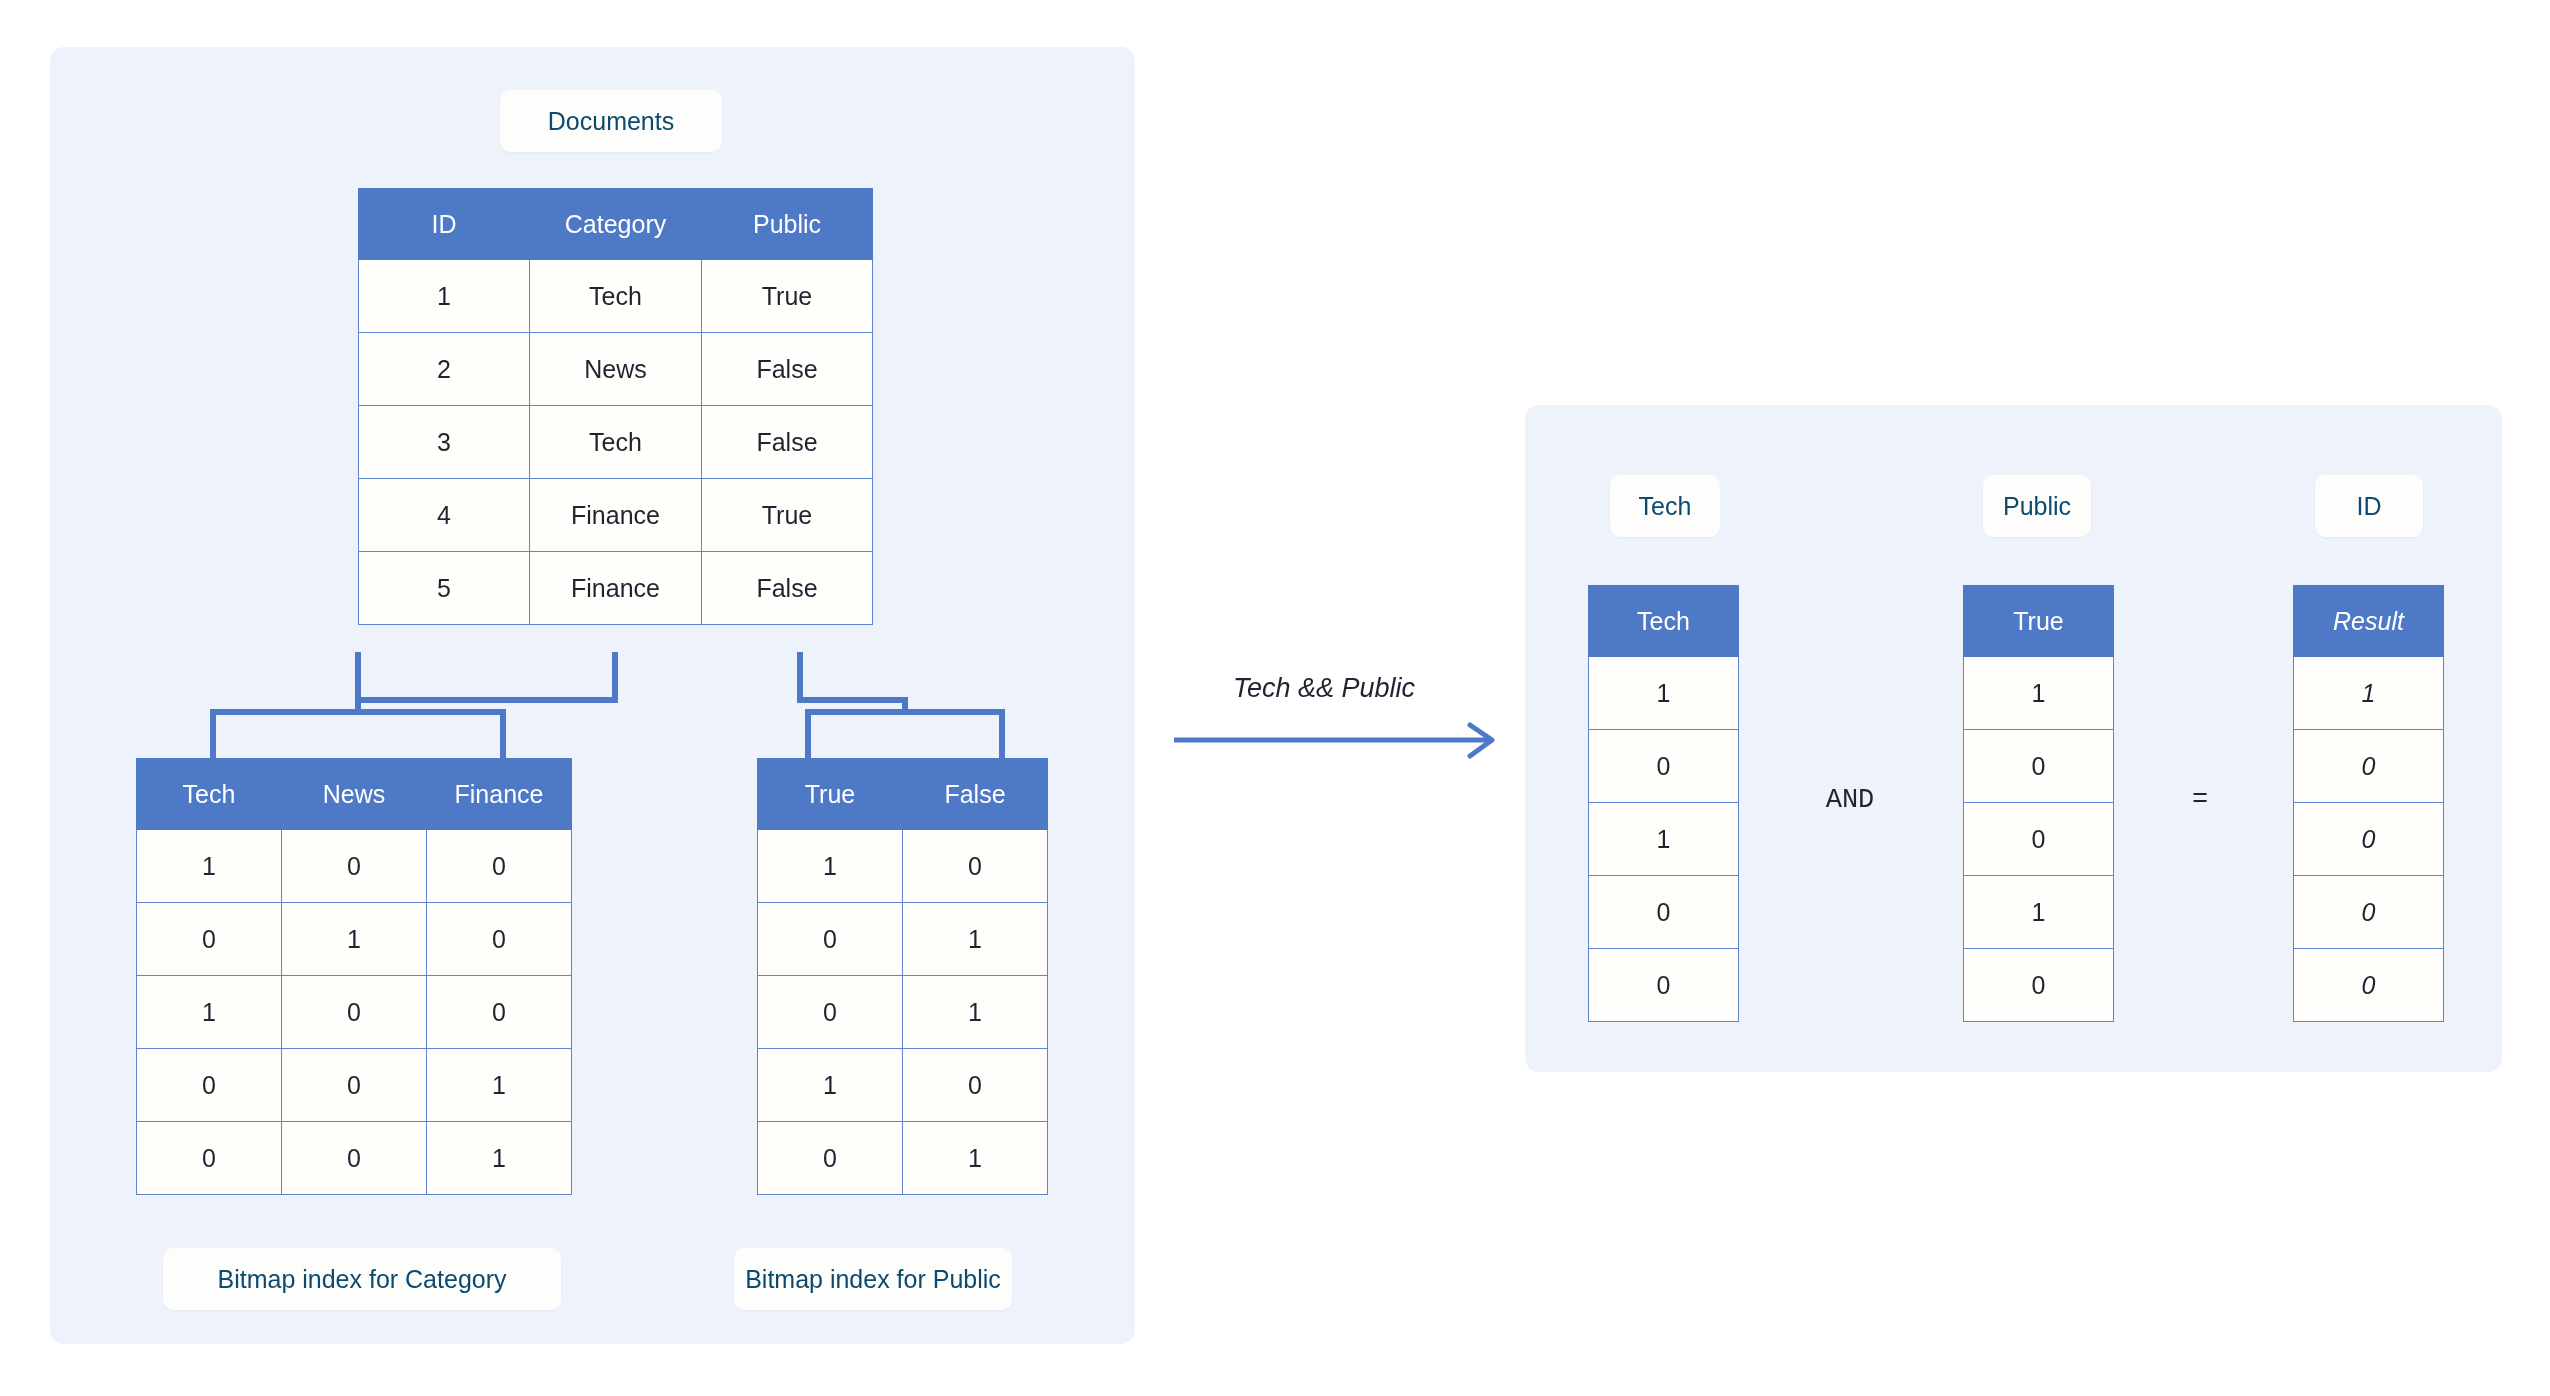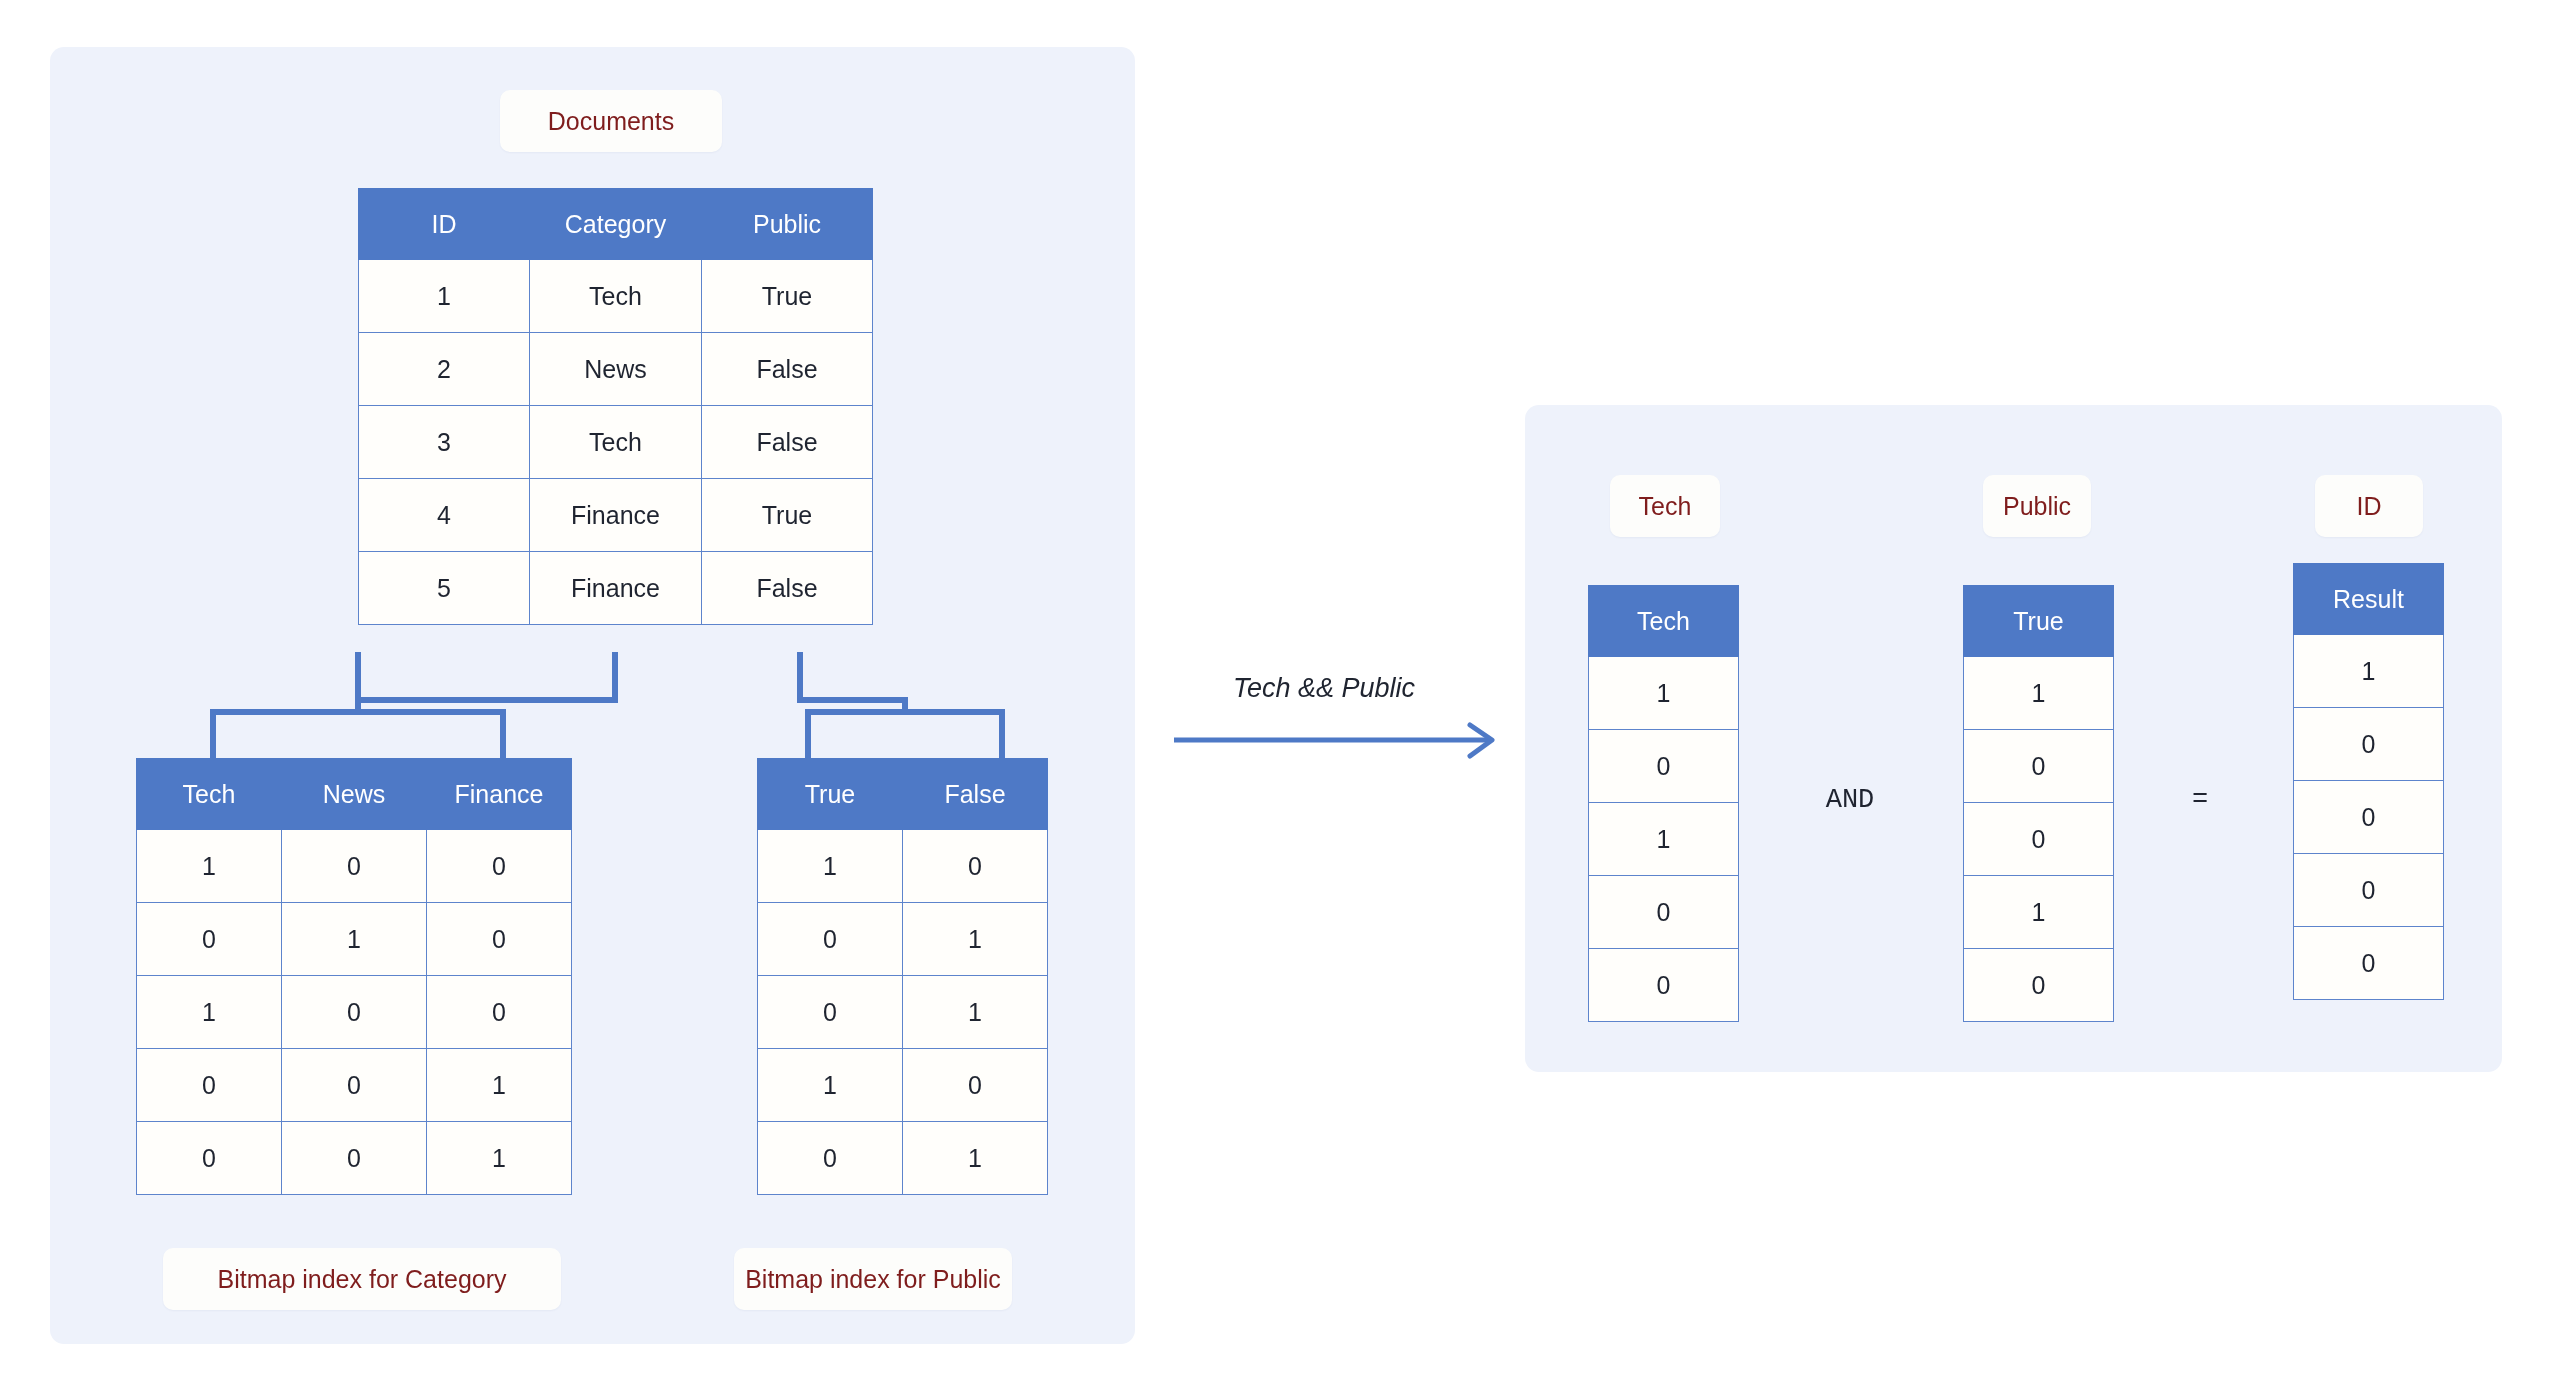--- a/index.html
+++ b/index.html
@@ -27,21 +27,21 @@
 
   
   .chip {
     position: absolute;
     background: #fdfdfb;
     border-radius: 10px;
     display: flex;
     align-items: center;
     justify-content: center;
     font-size: 25px;
-    color: #7f1d1d;
+    color: #0c4a6e;
     box-shadow: 0 1px 2px rgba(40,60,110,0.05);
     white-space: nowrap;
   }
 
   
   .tbl {
     position: absolute;
     border-collapse: collapse;
     table-layout: fixed;
     background: #fffffd;
@@ -311,21 +311,21 @@
         <td>1</td>
       </tr>
     <tr>
         <td>0</td>
       </tr>
   </tbody>
 </table>
 
 <div class="op" style="left:2170px; top:780px; width:60px; height:40px;">=</div>
 
-<table class="tbl" style="left:2293px; top:563px; width:150px;">
+<table class="tbl" style="left:2293px; top:585px; width:150px;font-style:italic;">
   <colgroup>
       <col style="width:150px">
     </colgroup>
   <thead>
     <tr>
       <th>Result</th>
     </tr>
   </thead>
   <tbody>
     <tr>

